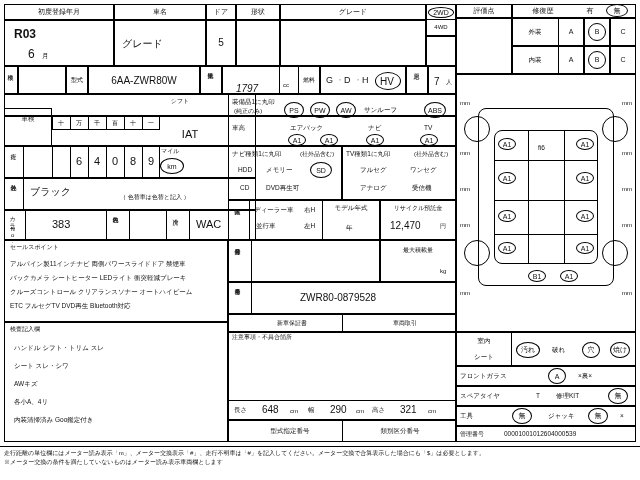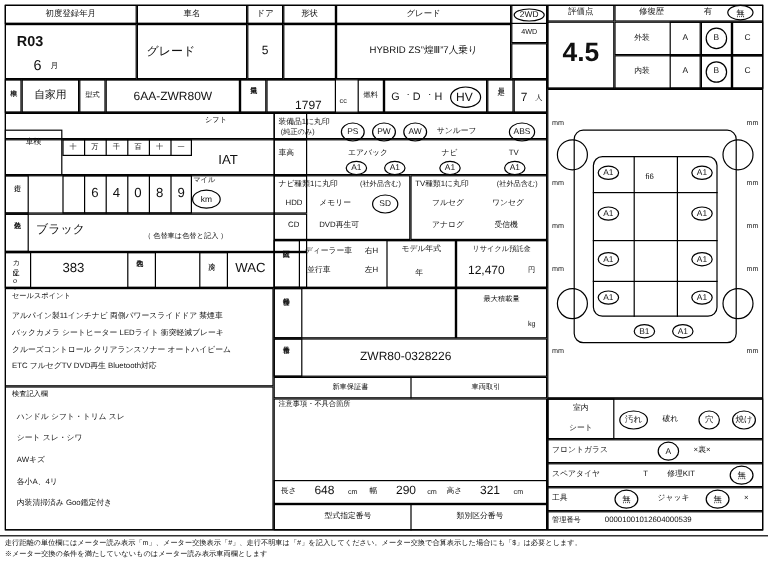--- a/index.html
+++ b/index.html
@@ -90,29 +90,27 @@
   <div class="box" style="left:114px;top:20px;width:92px;height:46px;"></div>
   <div class="lbl val" style="left:122px;top:38px;">グレード</div>
 
   <div class="box" style="left:206px;top:20px;width:30px;height:46px;"></div>
   <div class="lbl ctr val" style="left:206px;top:32px;width:30px;height:20px;display:flex;">5</div>
 
   <div class="box" style="left:236px;top:20px;width:44px;height:46px;"></div>
   <div class="lbl ctr val" style="left:236px;top:32px;width:44px;height:20px;display:flex;"></div>
 
   <div class="box" style="left:280px;top:20px;width:146px;height:46px;"></div>
-  <div class="lbl ctr tiny7" style="left:281px;top:32px;width:144px;height:20px;display:flex;font-size:8px;">HYBRID ZS”煌Ⅲ”7人乗り</div>
 
   <div class="box" style="left:426px;top:36px;width:30px;height:30px;"></div>
 
   <div class="box" style="left:456px;top:4px;width:180px;height:70px;"></div>
   <div class="box" style="left:456px;top:4px;width:56px;height:14px;"></div>
   <div class="lbl ctr hdr" style="left:456px;top:4px;width:56px;height:14px;display:flex;">評価点</div>
   <div class="box" style="left:456px;top:18px;width:56px;height:56px;"></div>
-  <div class="lbl ctr" style="left:456px;top:22px;width:56px;height:44px;display:flex;font-size:22px;font-weight:bold;">4.5</div>
 
   <div class="box" style="left:512px;top:4px;width:124px;height:14px;"></div>
   <div class="lbl ctr hdr" style="left:512px;top:4px;width:62px;height:14px;display:flex;">修復歴</div>
   <div class="lbl ctr hdr" style="left:578px;top:4px;width:24px;height:14px;display:flex;">有</div>
   <div class="olabel" style="left:606px;top:4px;width:22px;height:13px;">無</div>
 
   <div class="box" style="left:512px;top:18px;width:124px;height:28px;"></div>
   <div class="lbl ctr tiny7" style="left:512px;top:18px;width:46px;height:28px;display:flex;">外装</div>
   <div class="box" style="left:558px;top:18px;width:26px;height:28px;"></div>
   <div class="lbl ctr hdr" style="left:558px;top:18px;width:26px;height:28px;display:flex;">A</div>
@@ -129,29 +127,28 @@
   <div class="box" style="left:584px;top:46px;width:26px;height:28px;"></div>
   <div class="lbl ctr hdr" style="left:584px;top:46px;width:26px;height:28px;display:flex;">B</div>
   <div class="circ" style="left:588px;top:51px;width:18px;height:18px;"></div>
   <div class="box" style="left:610px;top:46px;width:26px;height:28px;"></div>
   <div class="lbl ctr hdr" style="left:610px;top:46px;width:26px;height:28px;display:flex;">C</div>
 
   <div class="box" style="left:4px;top:66px;width:452px;height:28px;"></div>
   <div class="box" style="left:4px;top:66px;width:14px;height:28px;"></div>
   <div class="lbl vlbl tiny" style="left:7px;top:70px;">車検</div>
   <div class="box" style="left:18px;top:66px;width:48px;height:28px;"></div>
-  <div class="lbl ctr" style="left:18px;top:66px;width:48px;height:28px;display:flex;font-size:9px;">自家用</div>
   <div class="box" style="left:66px;top:66px;width:22px;height:28px;"></div>
   <div class="lbl ctr tiny" style="left:66px;top:66px;width:22px;height:28px;display:flex;">型式</div>
   <div class="box" style="left:88px;top:66px;width:112px;height:28px;"></div>
   <div class="lbl ctr" style="left:88px;top:66px;width:112px;height:28px;display:flex;font-size:10px;">6AA-ZWR80W</div>
   <div class="box" style="left:200px;top:66px;width:22px;height:28px;"></div>
   <div class="lbl vlbl tiny" style="left:207px;top:68px;">排気量</div>
   <div class="box" style="left:222px;top:66px;width:58px;height:28px;"></div>
-  <div class="lbl ctr" style="left:232px;top:66px;width:50px;height:44px;display:flex;font-size:10px;">1797</div>
+  <div class="lbl ctr" style="left:222px;top:66px;width:50px;height:44px;display:flex;font-size:10px;font-style:italic;">1797</div>
   <div class="lbl tiny" style="left:283px;top:82px;">cc</div>
   <div class="box" style="left:298px;top:66px;width:22px;height:28px;"></div>
   <div class="lbl ctr tiny" style="left:298px;top:66px;width:22px;height:28px;display:flex;">燃料</div>
   <div class="box" style="left:320px;top:66px;width:86px;height:28px;"></div>
   <div class="lbl" style="left:326px;top:76px;font-size:9px;">G</div>
   <div class="lbl" style="left:344px;top:76px;font-size:9px;">D</div>
   <div class="lbl" style="left:362px;top:76px;font-size:9px;">H</div>
   <div class="lbl" style="left:380px;top:76px;font-size:10px;">HV</div>
   <div class="ell" style="left:375px;top:72px;width:26px;height:18px;"></div>
   <div class="lbl tiny" style="left:337px;top:77px;">・</div>
@@ -284,21 +281,21 @@
   <div class="lbl ctr tiny" style="left:380px;top:244px;width:76px;height:12px;display:flex;">最大積載量</div>
   <div class="lbl tiny" style="left:440px;top:268px;">kg</div>
 
   <div class="box" style="left:228px;top:240px;width:152px;height:42px;"></div>
   <div class="box" style="left:228px;top:240px;width:24px;height:42px;"></div>
   <div class="lbl vlbl tiny" style="left:234px;top:244px;">登録番号</div>
 
   <div class="box" style="left:228px;top:282px;width:228px;height:32px;"></div>
   <div class="box" style="left:228px;top:282px;width:24px;height:32px;"></div>
   <div class="lbl vlbl tiny" style="left:234px;top:284px;">車台番号</div>
-  <div class="lbl" style="left:300px;top:292px;font-size:10px;">ZWR80-0328226</div>
+  <div class="lbl" style="left:300px;top:292px;font-size:10px;">ZWR80-0879528</div>
 
   <div class="box" style="left:228px;top:314px;width:228px;height:18px;"></div>
   <div class="lbl ctr tiny" style="left:252px;top:314px;width:80px;height:18px;display:flex;">新車保証書</div>
   <div class="lbl ctr tiny" style="left:370px;top:314px;width:70px;height:18px;display:flex;">車両取引</div>
   <div class="cline" style="left:342px;top:314px;width:1px;height:18px;"></div>
 
   <div class="box" style="left:228px;top:332px;width:228px;height:110px;"></div>
   <div class="lbl tiny" style="left:232px;top:334px;">注意事項・不具合箇所</div>
 
   <div class="box" style="left:4px;top:322px;width:224px;height:120px;"></div>

